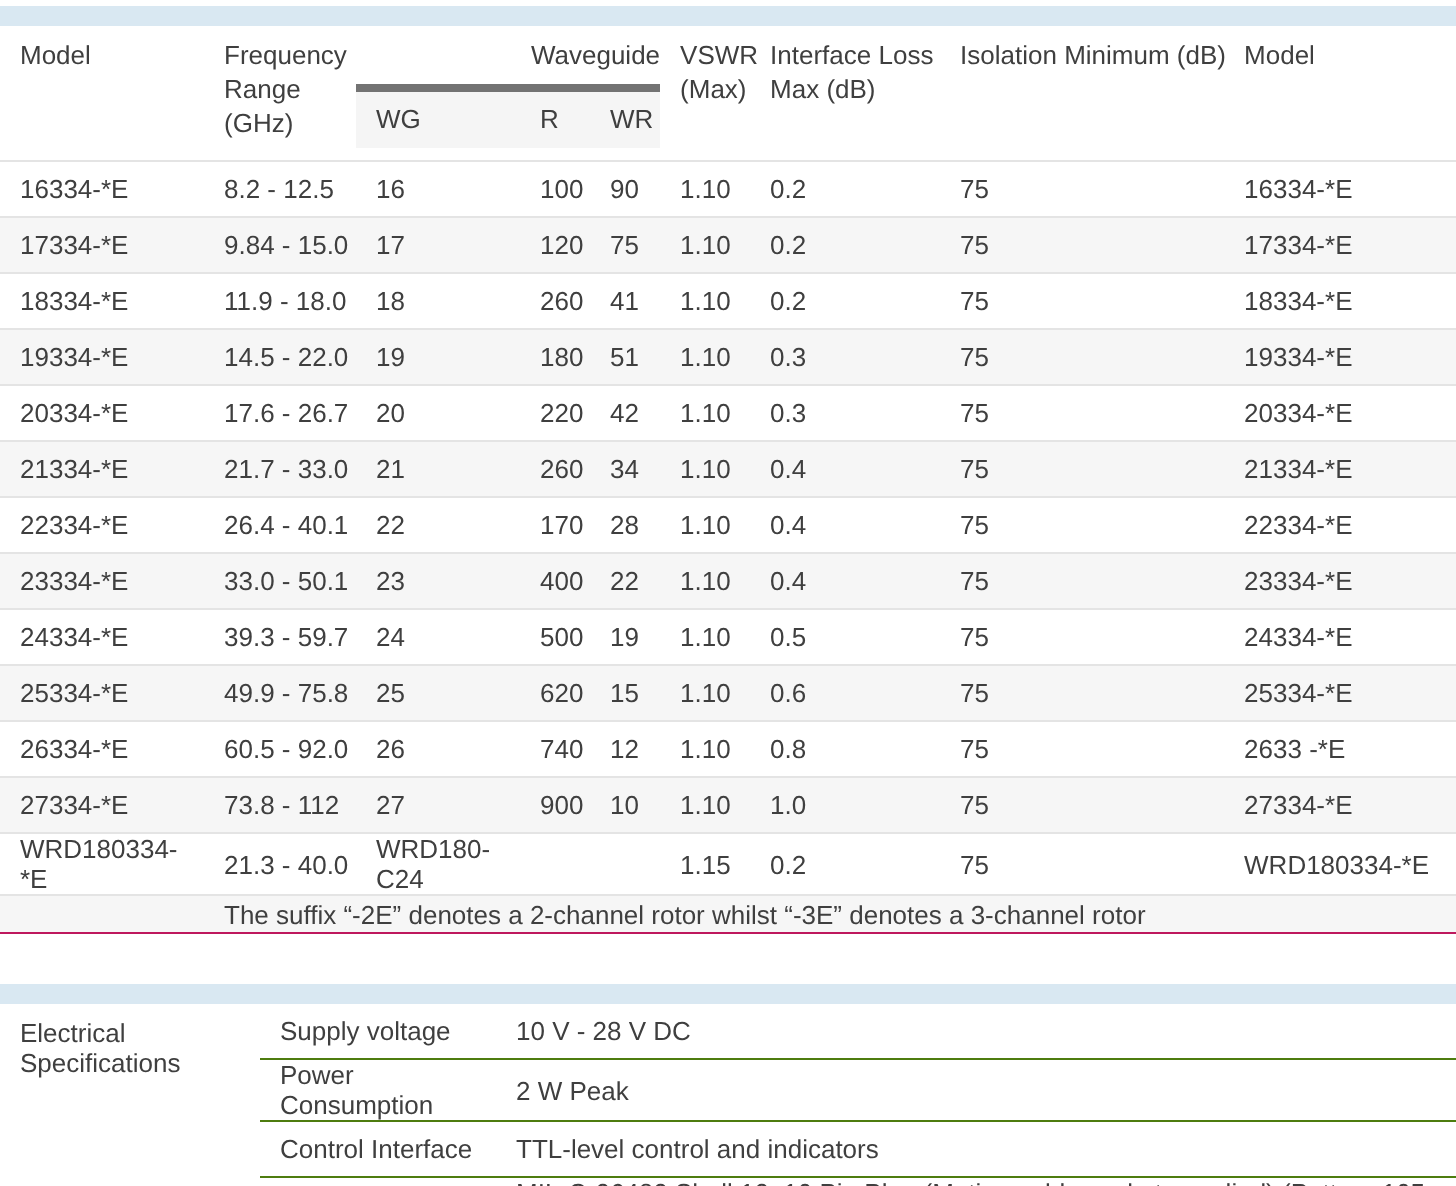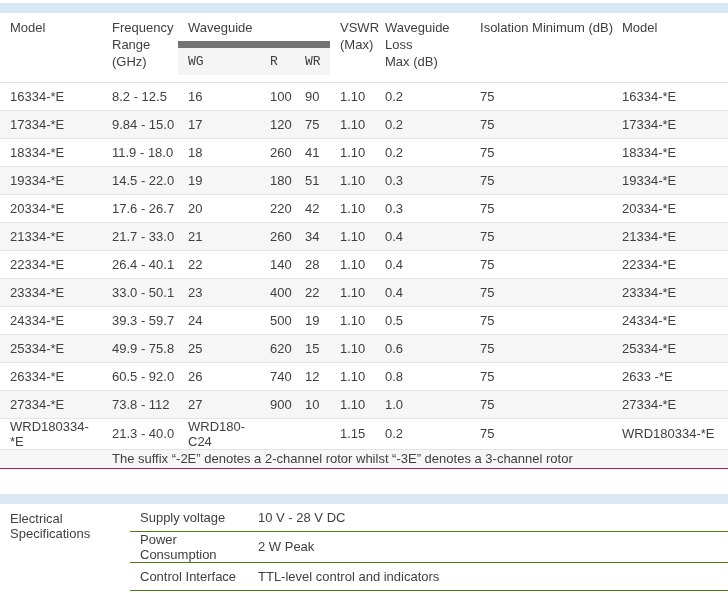--- a/index.html
+++ b/index.html
@@ -15,22 +15,22 @@
 
   table{border-collapse:collapse;table-layout:fixed;width:728px;}
   th,td{font-weight:normal;text-align:left;}
 
   
   table.main td{padding:0 0 0 10px;height:27px;vertical-align:middle;}
   table.main thead th{padding:6px 0 0 10px;vertical-align:top;line-height:17px;margin-left:28px;}
   table.main .hrow1{height:31px;}
   table.main .hrow2{height:34px;}
   th.nowrap{white-space:nowrap;}
-  th.wg-group{border-bottom:7px solid #737373;}
-  th.sub{padding:0 0 7px 0 !important;background:#f5f5f5;background-clip:content-box;vertical-align:top;font-family:Liberation Mono, monospace;}
+  th.wg-group{border-bottom:4px solid #737373;text-align:right;}
+  th.sub{padding:0 0 7px 0 !important;background:#f5f5f5;background-clip:content-box;vertical-align:top;}
   .subin{display:block;padding-left:10px;line-height:27px;}
   .hl{display:block;}
 
   tbody.data td{border-top:1px solid #e4e4e4;}
   tbody.data tr:nth-child(even){background:#f6f6f6;}
 
   tr.fn td{
     border-top:1px solid #e4e4e4;border-bottom:1px solid #be185d;
     background:#f6f6f6;height:18px;
   }
@@ -67,21 +67,21 @@
           <span class="hl">Frequency</span>
           <span class="hl">Range</span>
           <span class="hl">(GHz)</span>
         </th>
         <th colspan="3" class="wg-group">Waveguide</th>
         <th rowspan="2">
           <span class="hl">VSWR</span>
           <span class="hl">(Max)</span>
         </th>
         <th rowspan="2">
-          <span class="hl">Waveguide Loss</span>
+          <span class="hl">Interface Loss</span>
           <span class="hl">Max (dB)</span>
         </th>
         <th rowspan="2" class="nowrap">Isolation Minimum (dB)</th>
         <th rowspan="2" class="nowrap">Model</th>
       </tr>
       <tr class="hrow2">
         <th class="sub">
           <span class="subin">WG</span>
           </th>
         <th class="sub">
@@ -156,21 +156,21 @@
           <td>34</td>
           <td>1.10</td>
           <td>0.4</td>
           <td>75</td>
           <td>21334-*E</td>
         </tr>
         <tr>
           <td>22334-*E</td>
           <td>26.4 - 40.1</td>
           <td>22</td>
-          <td>140</td>
+          <td>170</td>
           <td>28</td>
           <td>1.10</td>
           <td>0.4</td>
           <td>75</td>
           <td>22334-*E</td>
         </tr>
         <tr>
           <td>23334-*E</td>
           <td>33.0 - 50.1</td>
           <td>23</td>

